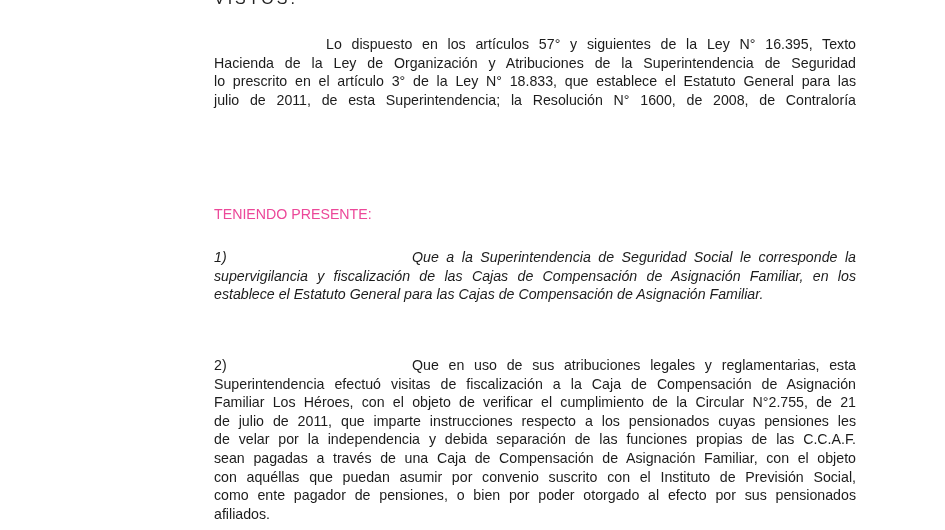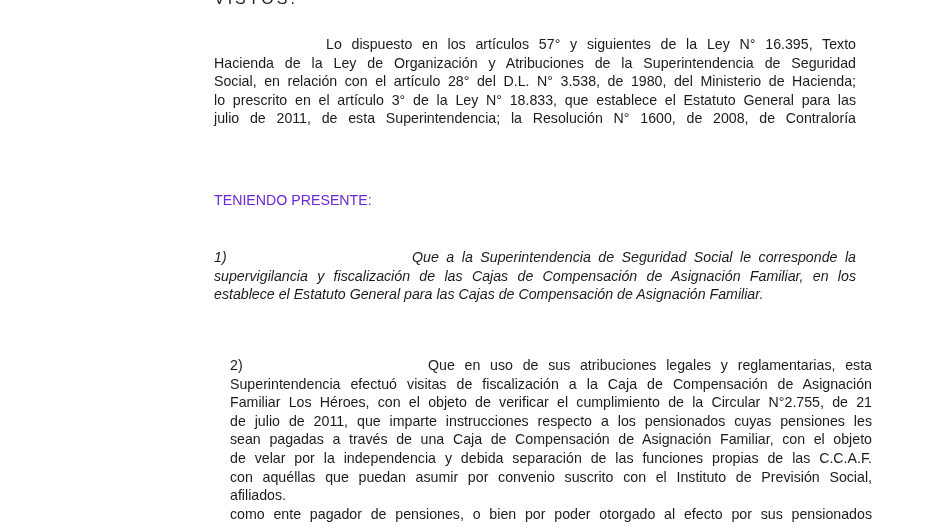--- a/index.html
+++ b/index.html
@@ -63,40 +63,39 @@
       text-align: right;
       padding-right: 0;
     }
     .numgap {
       display: inline-block;
       width: 28px;
     }
     .section-heading {
       position: absolute;
       left: 214px;
-      top: 191px;
+      top: 205px;
       font-size: 14.2px;
       line-height: 18px;
-      color: #6d28d9;
+      color: #ec4899;
     }
     #p1 { top: 35px; }
     #p2 { top: 248px; font-style: italic; }
-    #p3 { top: 356px; margin-left: 16px; }
+    #p3 { top: 356px; }
   </style>
 </head>
 <body>
 
 <div class="page">
 
   <div class="heading-top">VISTOS:</div>
 
   <div class="para" id="p1">
     <span class="line indent">Lo dispuesto en los artículos 57° y siguientes de la Ley N° 16.395, Texto</span>
     <span class="line">Hacienda de la Ley de Organización y Atribuciones de la Superintendencia de Seguridad</span>
-    <span class="line">Social, en relación con el artículo 28° del D.L. N° 3.538, de 1980, del Ministerio de Hacienda;</span>
     <span class="line">lo prescrito en el artículo 3° de la Ley N° 18.833, que establece el Estatuto General para las</span>
     <span class="line">julio de 2011, de esta Superintendencia; la Resolución N° 1600, de 2008, de Contraloría</span>
   </div>
 
   <div class="section-heading">TENIENDO PRESENTE:</div>
 
   <div class="para" id="p2">
     <span class="line numbered">
       <span class="num">1)</span><span class="numgap"></span><span>Que a la Superintendencia de Seguridad Social le corresponde la</span>
     </span>
@@ -104,20 +103,20 @@
     <span class="line last">establece el Estatuto General para las Cajas de Compensación de Asignación Familiar.</span>
   </div>
 
   <div class="para" id="p3">
     <span class="line numbered">
       <span class="num">2)</span><span class="numgap"></span><span>Que en uso de sus atribuciones legales y reglamentarias, esta</span>
     </span>
     <span class="line">Superintendencia efectuó visitas de fiscalización a la Caja de Compensación de Asignación</span>
     <span class="line">Familiar Los Héroes, con el objeto de verificar el cumplimiento de la Circular N°2.755, de 21</span>
     <span class="line">de julio de 2011, que imparte instrucciones respecto a los pensionados cuyas pensiones les</span>
+    <span class="line">de velar por la independencia y debida separación de las funciones propias de las C.C.A.F.</span>
     <span class="line">sean pagadas a través de una Caja de Compensación de Asignación Familiar, con el objeto</span>
-    <span class="line">de velar por la independencia y debida separación de las funciones propias de las C.C.A.F.</span>
     <span class="line">con aquéllas que puedan asumir por convenio suscrito con el Instituto de Previsión Social,</span>
+    <span class="line">como ente pagador de pensiones, o bien por poder otorgado al efecto por sus pensionados</span>
     <span class="line last">afiliados.</span>
-    <span class="line">como ente pagador de pensiones, o bien por poder otorgado al efecto por sus pensionados</span>
   </div>
 
 </div>
 
 </body></html>

